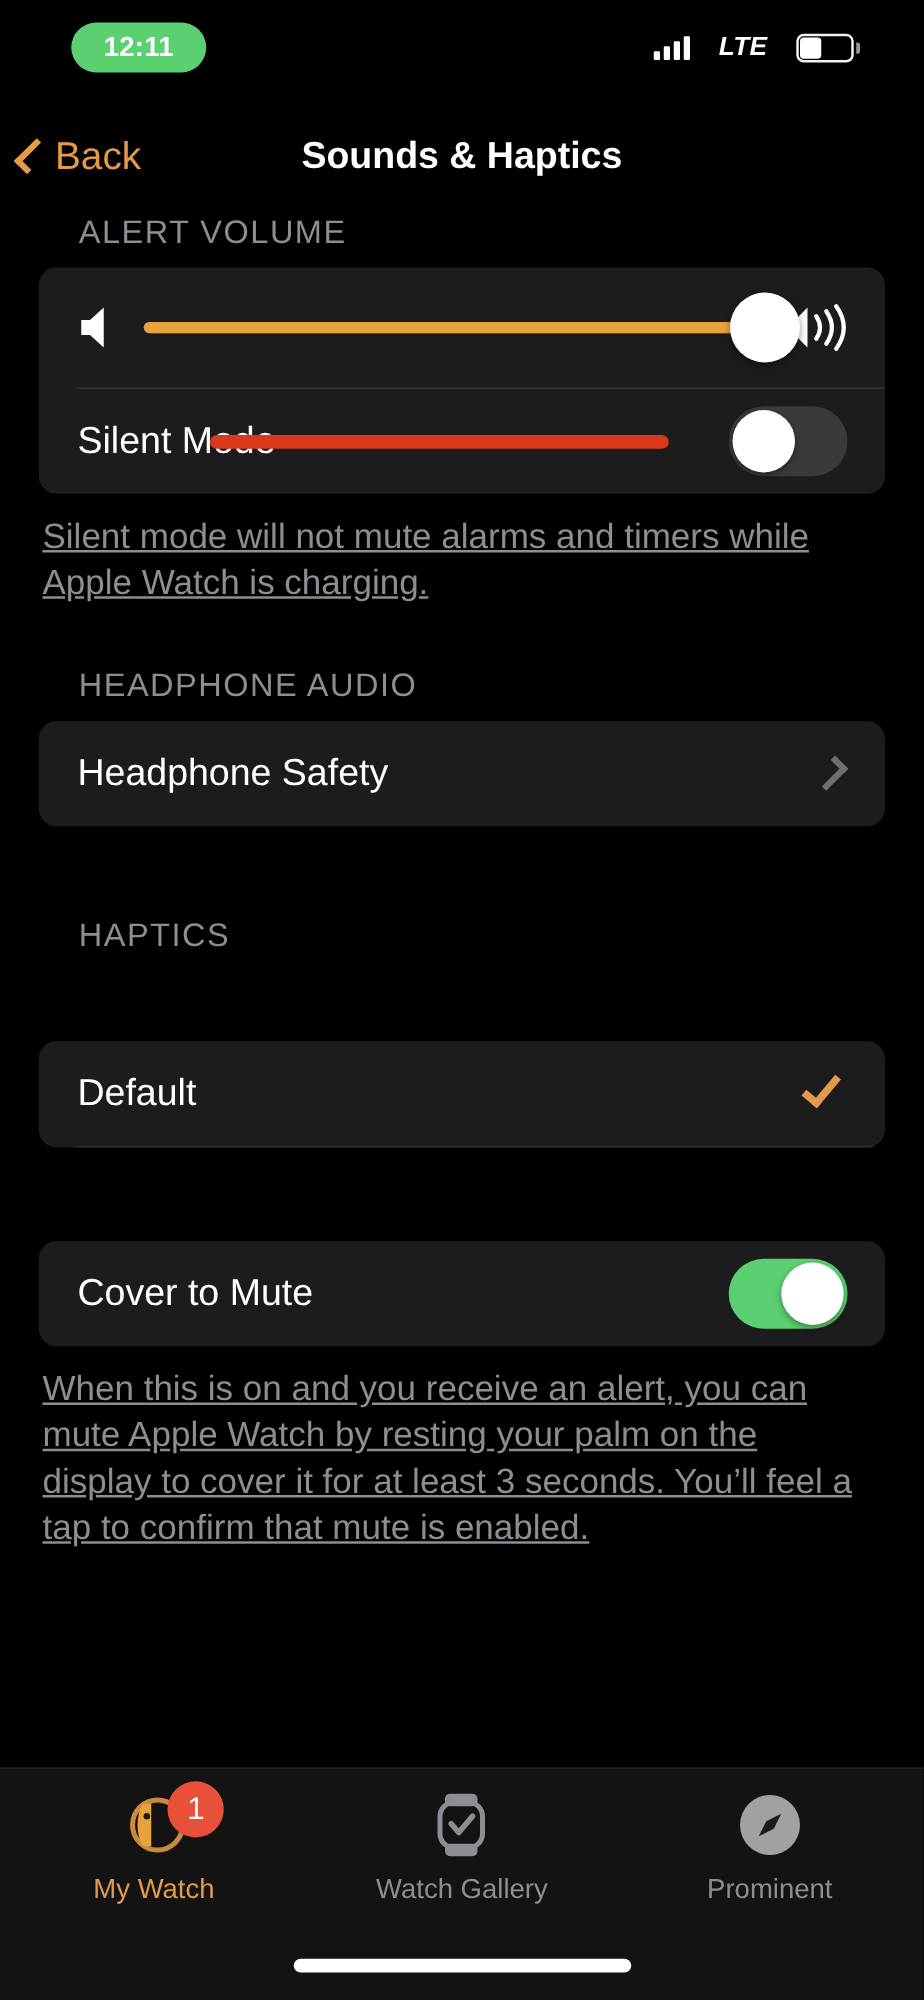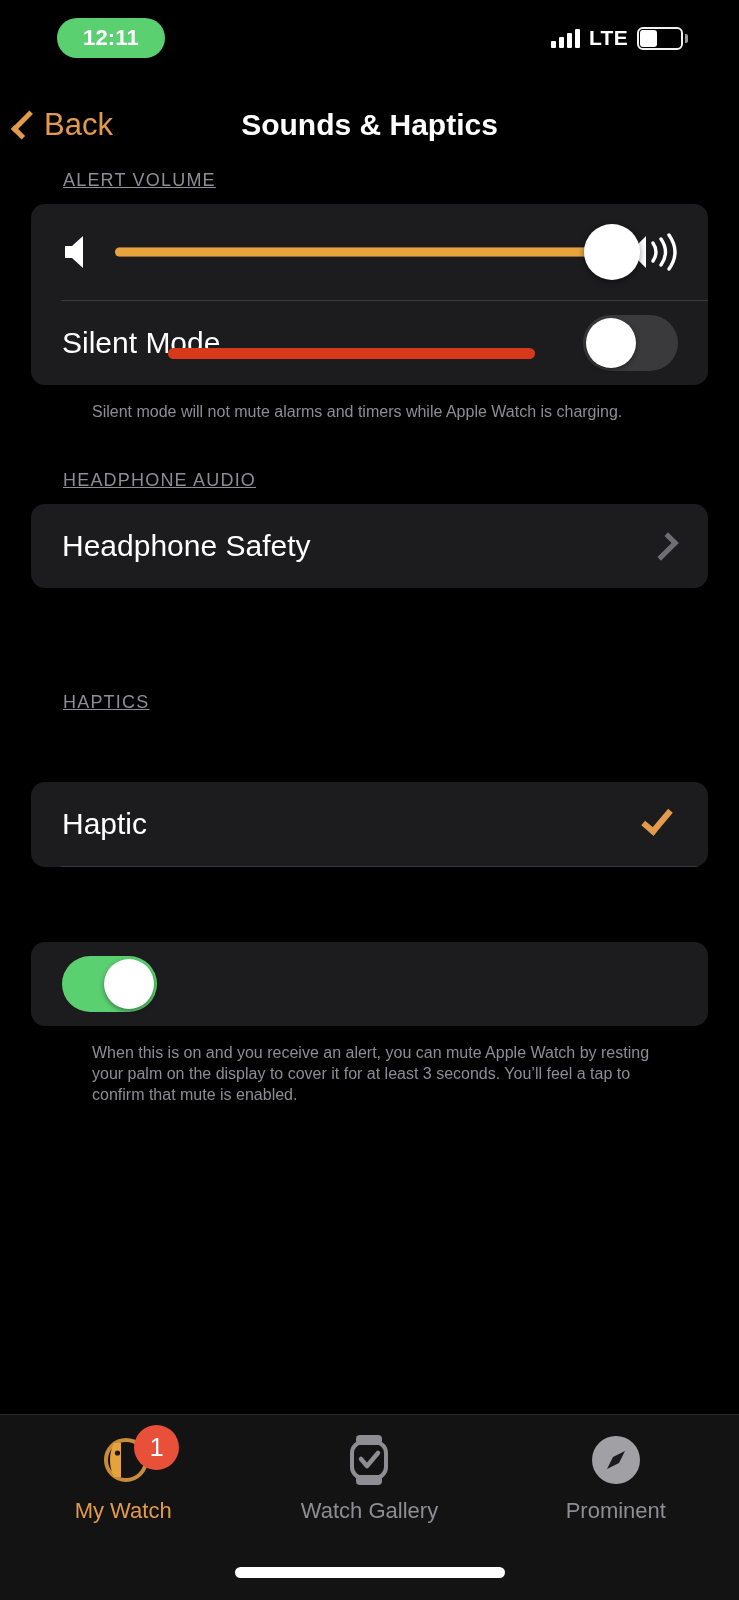--- a/index.html
+++ b/index.html
@@ -15,21 +15,21 @@
   .statusbar { position:absolute; top:0; left:0; width:739px; height:72px; }
   .time-pill {
     position:absolute; left:57px; top:18px;
     width:108px; height:40px; border-radius:20px;
     background:#5ad071;
     display:flex; align-items:center; justify-content:center;
     color:#fff; font-size:22px; font-weight:600; letter-spacing:.2px;
   }
   .status-right {
     position:absolute; right:56px; top:22px;
-    display:flex; align-items:center; gap:9px; height:32px;
+    display:flex; align-items:center; gap:23px; height:32px;font-style:italic;
   }
   .bars { display:flex; align-items:flex-end; gap:3px; height:19px; }
   .bars i { display:block; width:5px; background:#fff; border-radius:1px; }
   .bars i:nth-child(1){ height:7px; }
   .bars i:nth-child(2){ height:11px; }
   .bars i:nth-child(3){ height:15px; }
   .bars i:nth-child(4){ height:19px; }
   .lte { color:#fff; font-size:21px; font-weight:600; letter-spacing:.3px; }
   .battery { position:relative; width:46px; height:23px; }
   .battery .shell {
@@ -59,38 +59,38 @@
   }
   .nav-title {
     position:absolute; left:0; top:0; width:739px; height:70px;
     display:flex; align-items:center; justify-content:center;
     color:#fff; font-size:30px; font-weight:700;
   }
 
   
   .content { position:absolute; top:170px; left:0; width:739px; }
   .section-header {
-    color:#8d8d93; font-size:18px; letter-spacing:1.2px;
+    color:#8d8d93; font-size:26px; letter-spacing:1.2px;
     padding:0 0 13px 63px;
-    text-decoration:underline;
   }
   .card {
     margin:0 31px; background:#1c1c1e; border-radius:14px; overflow:hidden;
   }
   .row {
     position:relative; display:flex; align-items:center;
     padding:0 30px 0 31px; min-height:84px;
   }
   .row-label { color:#fff; font-size:30px; flex:1; }
   .sep {
     height:1px; background:#3a3a3c; margin-left:30px;
   }
   .footnote {
-    color:#8d8d93; font-size:16px; line-height:1.32;
-    padding:16px 55px 0 92px;
+    color:#8d8d93; font-size:28px; line-height:1.32;
+    padding:16px 55px 0 34px;
+    text-decoration:underline;
   }
 
   
   .slider-row {
     position:relative; height:96px; display:flex; align-items:center;
     padding:0 26px 0 30px;
   }
   .spk { flex:0 0 auto; display:flex; align-items:center; }
   .spk svg { display:block; }
   .track-wrap { position:relative; flex:1; height:96px; margin:0 14px; }
@@ -235,33 +235,34 @@
 
     <div class="section-header" style="margin-top:48px;">HEADPHONE AUDIO</div>
 
     <div class="card">
       <div class="row">
         <span class="row-label">Headphone Safety</span>
         <span class="chev-right"></span>
       </div>
     </div>
 
-    <div class="section-header" style="margin-top:104px;">HAPTICS</div>
+    <div class="section-header" style="margin-top:72px;">HAPTICS</div>
 
 
     <div class="card" style="margin-top:56px;">
       <div class="row">
-        <span class="row-label">Haptic</span>
+        <span class="row-label">Default</span>
         <span class="check"></span>
       </div>
       <div class="sep"></div>
     </div>
 
     <div class="card" style="margin-top:75px;">
       <div class="row">
+        <span class="row-label">Cover to Mute</span>
         <span class="toggle on">
           <span class="knob-t"></span>
         </span>
       </div>
     </div>
 
     <div class="footnote">When this is on and you receive an alert, you can mute Apple Watch by resting your palm on the display to cover it for at least 3 seconds. You’ll feel a tap to confirm that mute is enabled.</div>
   </div>
 
   <div class="annot-bar"></div>

